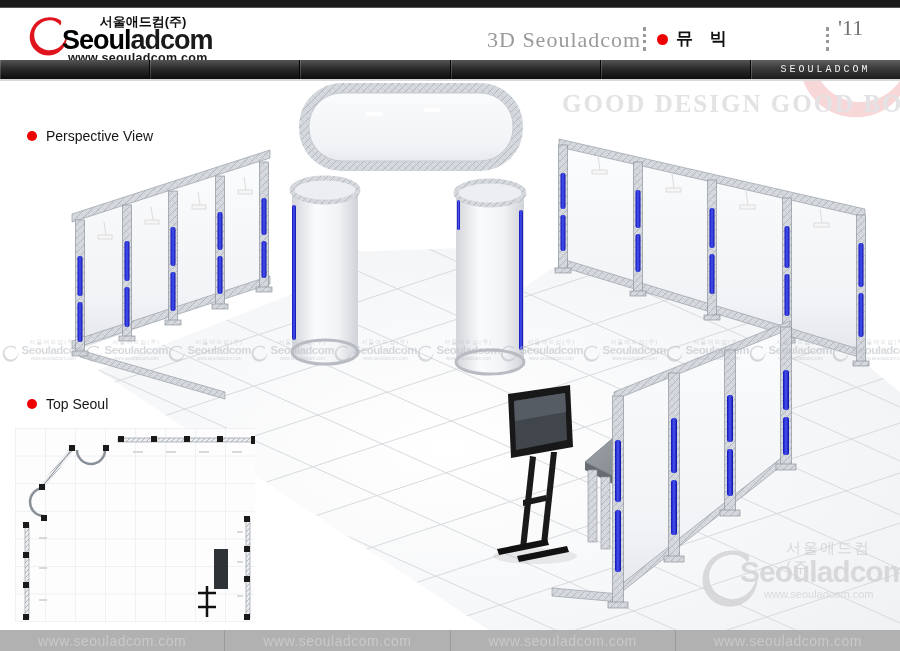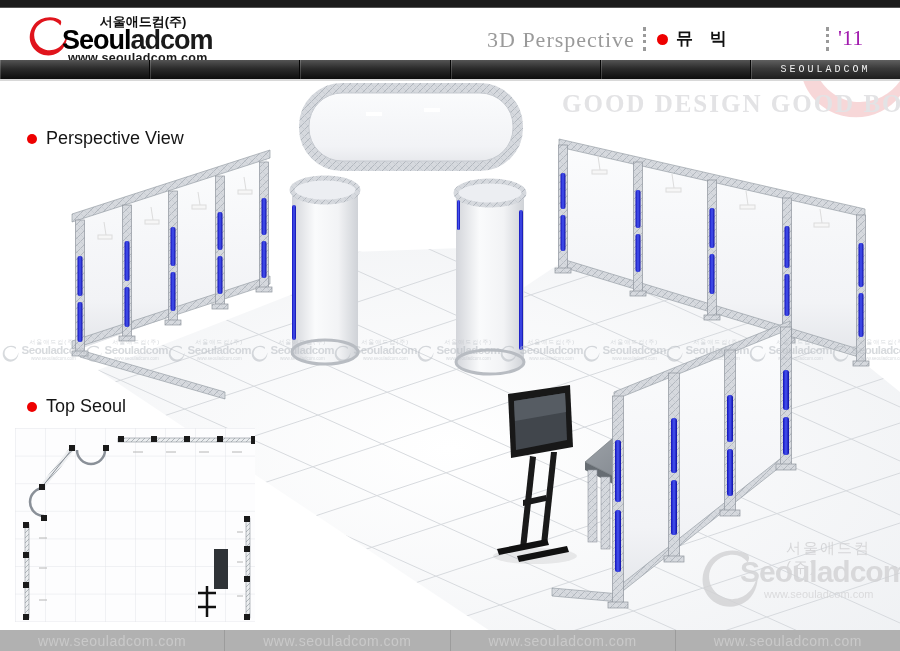--- a/index.html
+++ b/index.html
@@ -10,33 +10,33 @@
   .top-strip{left:0;top:0;width:900px;height:7px;background:#1b1b1b;border-bottom:1px solid #555;z-index:6;}
   .header{left:0;top:7px;width:900px;height:53px;background:#fff;z-index:5;}
   .logo-korean{left:88px;top:6px;width:110px;text-align:center;font-size:13px;font-weight:bold;color:#111;}
   .logo-brand{left:62px;top:18px;font-size:27px;font-weight:bold;letter-spacing:-1px;color:#1a1a1a;}
   .logo-brand .red{color:#000000;}
   .logo-url{left:68px;top:44px;font-size:12.5px;font-weight:bold;color:#1a1a1a;letter-spacing:.3px;}
   .sim-title{left:487px;top:20px;font-family:"Liberation Serif",serif;font-size:22px;color:#9a9a9a;letter-spacing:1px;}
   .dotdiv{width:0;height:24px;border-left:3px dotted #9a9a9a;top:20px;}
   .proj-bullet{left:657px;top:27px;width:11px;height:11px;border-radius:50%;background:#ee0000;}
   .proj-name{left:676px;top:20px;font-size:17px;font-weight:bold;color:#111;letter-spacing:6px;}
-  .year-label{left:838px;top:18px;font-family:"Liberation Serif",serif;font-size:22px;color:#a21caf;}
+  .year-label{left:838px;top:8px;font-family:"Liberation Serif",serif;font-size:22px;color:#737373;}
   .corner-swoosh{left:793px;top:-4px;width:130px;height:126px;opacity:.30;z-index:1;}
   
   .brand-band{left:0;top:60px;width:900px;height:19px;display:flex;z-index:6;
      background:linear-gradient(#545454,#2b2b2b 45%,#0d0d0d);border-bottom:2px solid #d8d8d8;}
   .band-seg{flex:1;border-left:1px solid #050505;box-shadow:inset 1px 0 0 rgba(255,255,255,.18);}
   .band-seg:first-child{border-left:none;}
   .band-seg.last{display:flex;align-items:center;justify-content:center;background:rgba(255,255,255,.07);}
   .band-label{font-family:"Liberation Mono",monospace;font-size:10px;color:#f2f2f2;letter-spacing:3px;}
   
   .tagline{left:562px;top:90px;font-family:"Liberation Serif",serif;font-size:25px;font-weight:bold;
            color:#e3e3e5;letter-spacing:2px;white-space:nowrap;z-index:2;}
-  .view-label{font-size:18px;color:#151515;z-index:4;display:flex;align-items:center;gap:9px;}
+  .view-label{font-size:14px;color:#151515;z-index:4;display:flex;align-items:center;gap:9px;}
   .view-label .bullet{width:10px;height:10px;border-radius:50%;background:#ee0000;}
   
   .wm-band{left:2px;top:332px;width:900px;height:36px;display:flex;z-index:3;pointer-events:none;}
   .wm-logo{width:83px;flex:0 0 83px;display:flex;align-items:center;opacity:.55;}
   .wm-swoosh{width:19px;height:19px;margin-top:6px;}
   .wm-txt{margin-left:2px;color:#b7bcc2;line-height:1;}
   .wm-kr{font-size:6px;letter-spacing:1px;text-align:center;}
   .wm-name{font-size:11.5px;font-weight:bold;letter-spacing:-.5px;}
   .wm-url{font-size:4.5px;text-align:center;}
   .big-wm{left:698px;top:533px;width:200px;height:90px;z-index:3;opacity:.8;pointer-events:none;}
@@ -263,21 +263,21 @@
 <svg class="abs corner-swoosh" viewBox="0 0 100 100">
   <use href="#swoosh" fill="#e87d82"></use>
 </svg>
 <div class="abs header">
   <svg class="abs" style="left:28px;top:8px;width:42px;height:42px" viewBox="0 0 100 100">
       <use href="#swoosh" fill="#e0141c"></use>
     </svg>
   <div class="abs logo-korean">서울애드컴(주)</div>
   <div class="abs logo-brand"><span class="red">Seoul</span><span>adcom</span></div>
   <div class="abs logo-url">www.seouladcom.com</div>
-  <div class="abs sim-title">3D Perspective</div>
+  <div class="abs sim-title">3D Seouladcom</div>
   <div class="abs dotdiv" style="left:643px"></div>
   <div class="abs proj-bullet"></div>
   <div class="abs proj-name">뮤 빅</div>
   <div class="abs dotdiv" style="left:826px"></div>
   <div class="abs year-label">'11</div>
 </div>
 
 <div class="abs brand-band">
   <div class="band-seg"></div>
   <div class="band-seg"></div>

